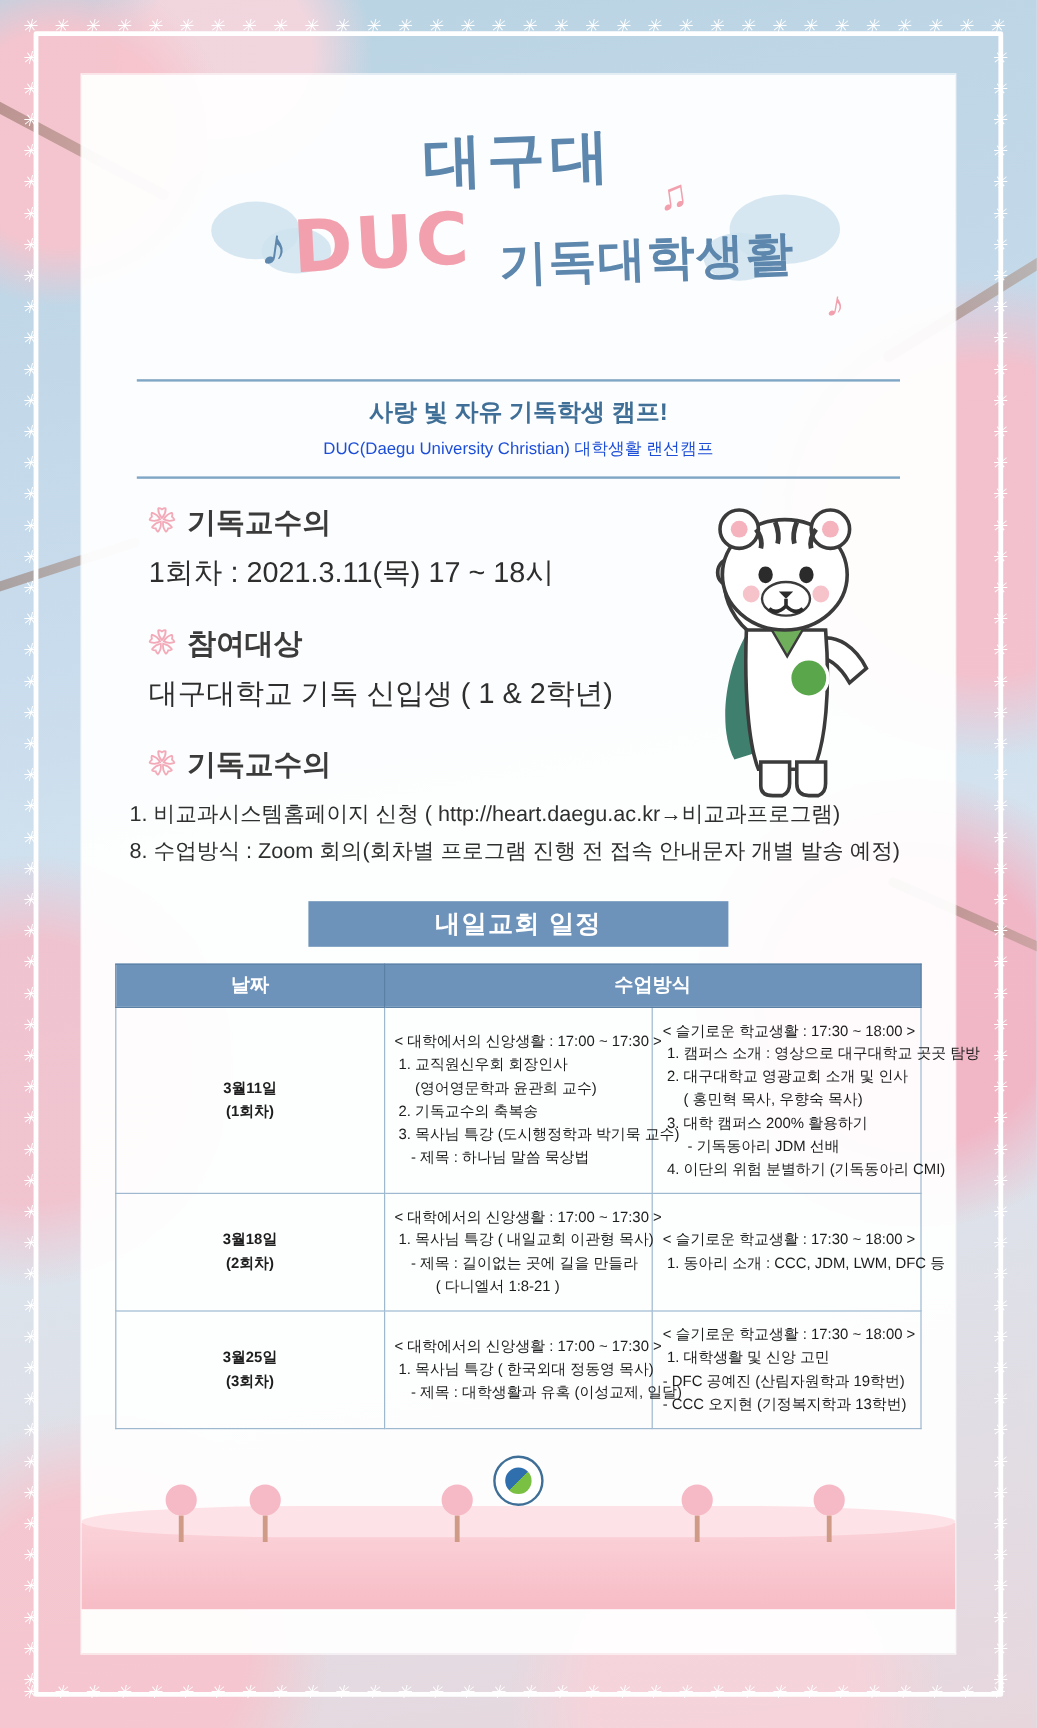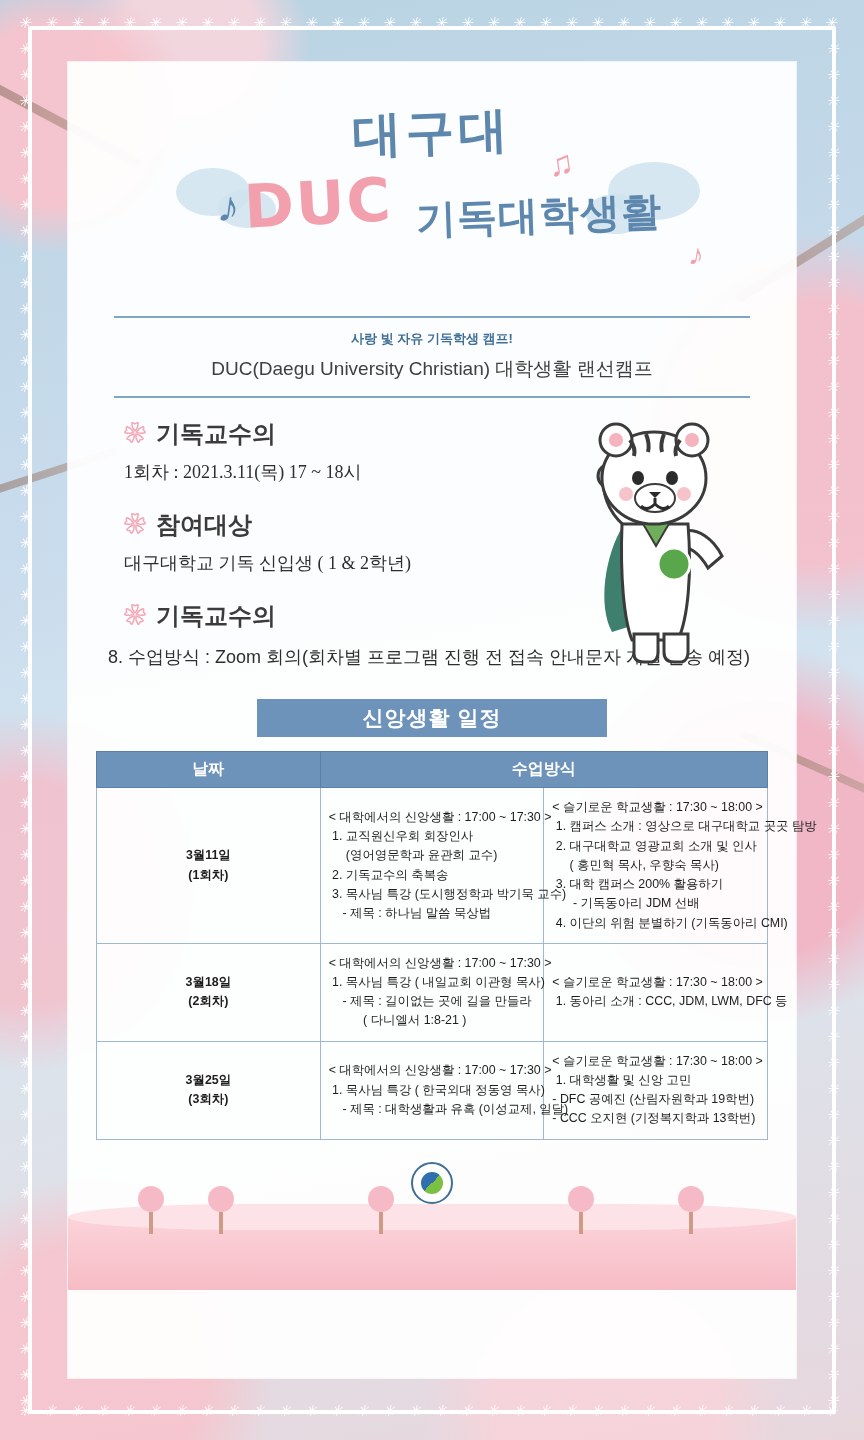--- a/index.html
+++ b/index.html
@@ -86,31 +86,31 @@
   .n3{ right:92px; top:176px; font-size:30px; transform:rotate(10deg);}
 
   
   .sub-wrap {
     margin: 4px 46px 0 46px;
     border-top:2px solid #7fa6c4;
     border-bottom:2px solid #7fa6c4;
     padding:12px 0 14px;
     text-align:center;
   }
-  .sub1 { color:#3f6f96; font-size:13px; font-weight:bold; margin-bottom:8px; }
-  .sub2 { color:#404040; font-size:19px; }
+  .sub1 { color:#3f6f96; font-size:20px; font-weight:bold; margin-bottom:8px; }
+  .sub2 { color:#1d4ed8; font-size:14px; }
 
   
   .info { position:relative; padding:20px 0 0 0; }
   .sec-title {
     display:flex; align-items:center; gap:10px;
     margin-left:56px; color:#3b3b3b; font-size:24px; font-weight:bold;
   }
   .flower { color:#f3aab8; font-size:22px; line-height:1; }
-  .lines { margin:8px 0 0 56px; color:#2e2e2e; font-size:18px; line-height:1.62;font-family:Liberation Serif, serif; }
+  .lines { margin:8px 0 0 56px; color:#2e2e2e; font-size:24px; line-height:1.62; }
   .lines div{ white-space:nowrap; }
   .mt20{ margin-top:22px; }
   .apply { margin:10px 0 0 40px; color:#2e2e2e; font-size:18px; line-height:1.72; }
 
   
   .mascot { position:absolute; right:34px; top:8px; width:216px; height:270px; }
 
   
   .sched-badge {
     width:350px; margin:26px auto 14px; height:38px;
@@ -424,25 +424,26 @@
     </div>
     <div class="lines">
       <div>대구대학교 기독 신입생 ( 1 &amp; 2학년)</div>
     </div>
 
     <div class="sec-title mt20">
       <span class="flower">❀</span>
       <span>기독교수의</span>
     </div>
     <div class="apply">
+      <div>1. 비교과시스템홈페이지 신청 ( http://heart.daegu.ac.kr→비교과프로그램)</div>
       <div>8. 수업방식 : Zoom 회의(회차별 프로그램 진행 전 접속 안내문자 개별 발송 예정)</div>
     </div>
   </div>
 
-  <div class="sched-badge">신앙생활 일정</div>
+  <div class="sched-badge">내일교회 일정</div>
 
   <table class="sched">
     <thead>
       <tr>
         <th>날짜</th>
         <th colspan="2">수업방식</th>
       </tr>
     </thead>
     <tbody>
       <tr>

